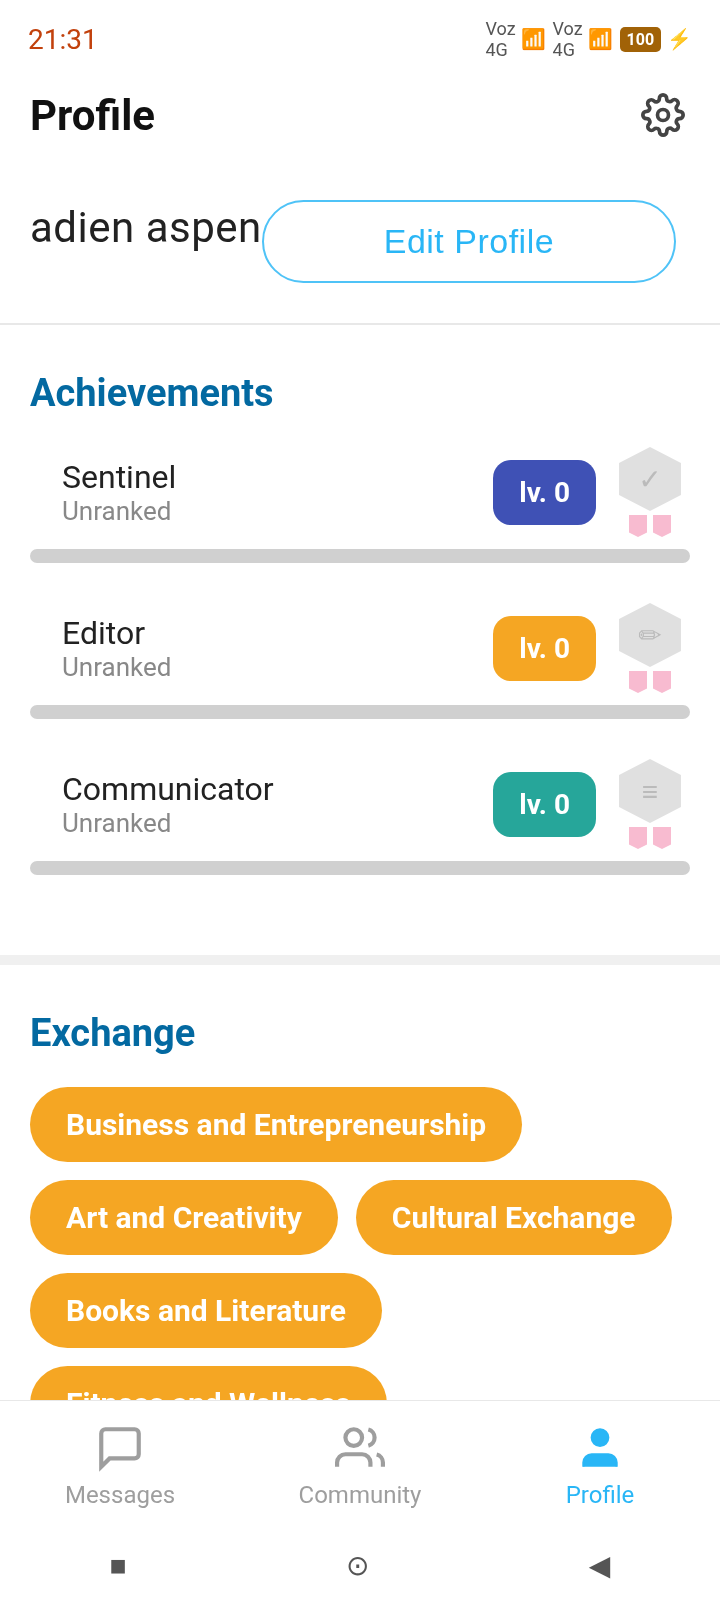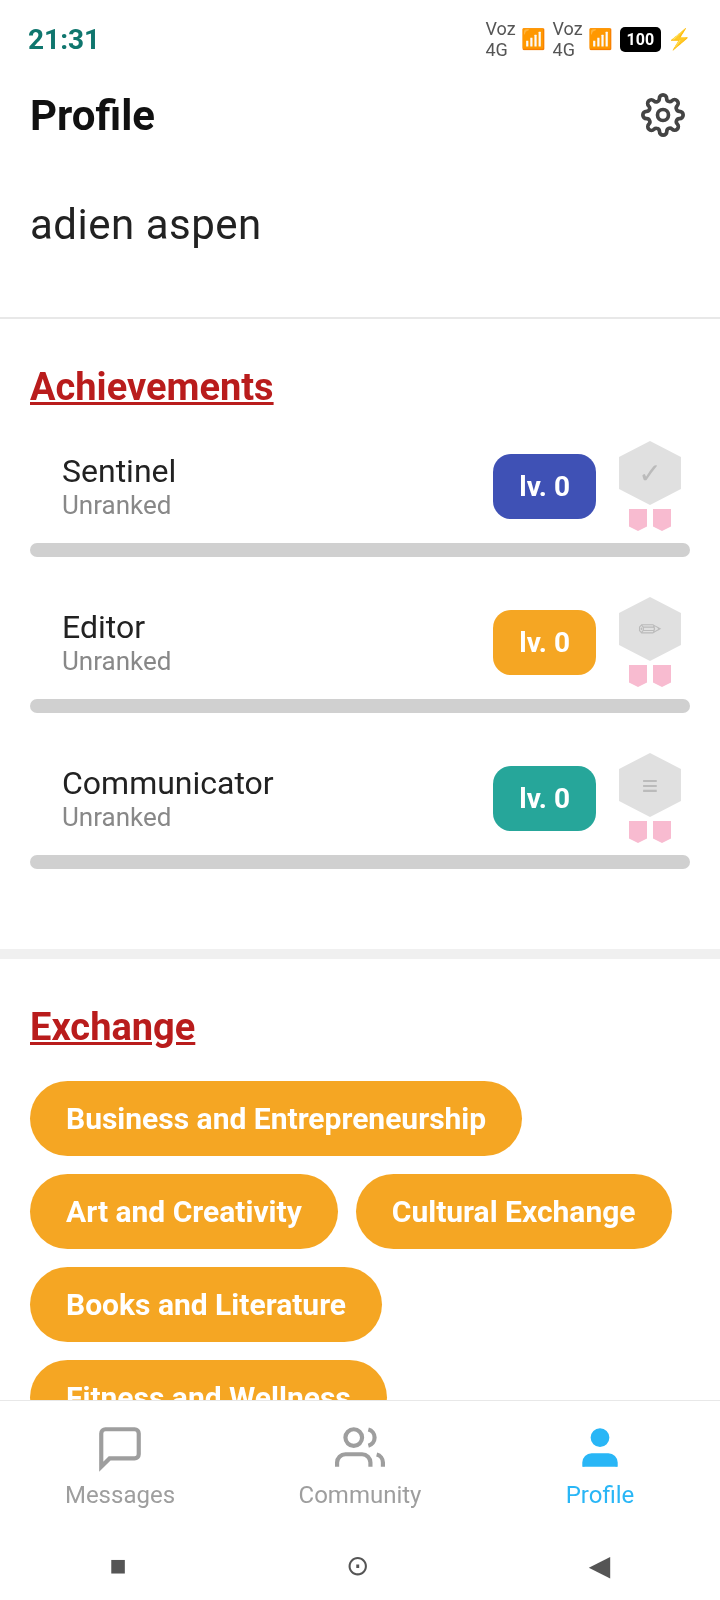--- a/index.html
+++ b/index.html
@@ -16,35 +16,35 @@
     
     .status-bar {
       display: flex;
       justify-content: space-between;
       align-items: center;
       padding: 18px 28px 10px 28px;
       height: 70px;
     }
     .status-time {
       font-size: 28px;
-      font-weight: 700;
-      color: #0f766e;
+      font-weight: 400;
+      color: #c2410c;
     }
     .status-icons {
       display: flex;
       align-items: center;
       gap: 6px;
       font-size: 20px;
       color: #333;
       margin-left: 8px;
     }
     .battery-icon {
       display: inline-flex;
       align-items: center;
-      background: #000000;
+      background: #a16207;
       color: #fff;
       font-size: 16px;
       font-weight: bold;
       padding: 3px 7px;
       border-radius: 5px;
     }
 
     
     .header {
       display: flex;
@@ -101,23 +101,22 @@
       margin: 10px 0;
     }
 
     
     .achievements-section {
       padding: 36px 30px 30px 30px;
     }
     .section-title {
       font-size: 38px;
       font-weight: 700;
-      color: #b91c1c;
+      color: #0369a1;
       margin-bottom: 32px;
-      text-decoration: underline;
     }
     .achievement-item {
       margin-bottom: 40px;
     }
     .achievement-row {
       display: flex;
       align-items: center;
       justify-content: space-between;
       margin-bottom: 12px;
       margin-left: 32px;
@@ -299,20 +298,21 @@
   <div class="gear-icon">
     <svg width="44" height="44" viewBox="0 0 24 24" fill="none" stroke="#444" stroke-width="2" stroke-linecap="round" stroke-linejoin="round">
       <circle cx="12" cy="12" r="3"></circle>
       <path d="M19.4 15a1.65 1.65 0 0 0 .33 1.82l.06.06a2 2 0 0 1-2.83 2.83l-.06-.06a1.65 1.65 0 0 0-1.82-.33 1.65 1.65 0 0 0-1 1.51V21a2 2 0 0 1-4 0v-.09A1.65 1.65 0 0 0 9 19.4a1.65 1.65 0 0 0-1.82.33l-.06.06a2 2 0 0 1-2.83-2.83l.06-.06A1.65 1.65 0 0 0 4.68 15a1.65 1.65 0 0 0-1.51-1H3a2 2 0 0 1 0-4h.09A1.65 1.65 0 0 0 4.6 9a1.65 1.65 0 0 0-.33-1.82l-.06-.06a2 2 0 0 1 2.83-2.83l.06.06A1.65 1.65 0 0 0 9 4.68a1.65 1.65 0 0 0 1-1.51V3a2 2 0 0 1 4 0v.09a1.65 1.65 0 0 0 1 1.51 1.65 1.65 0 0 0 1.82-.33l.06-.06a2 2 0 0 1 2.83 2.83l-.06.06A1.65 1.65 0 0 0 19.4 9a1.65 1.65 0 0 0 1.51 1H21a2 2 0 0 1 0 4h-.09a1.65 1.65 0 0 0-1.51 1z"></path>
     </svg>
   </div>
 </div>
 
 <div class="profile-section">
   <span class="profile-name">adien aspen</span>
+  <button class="edit-profile-btn">Edit Profile</button>
 </div>
 
 <div class="divider"></div>
 
 <div class="achievements-section">
   <div class="section-title">Achievements</div>
 
   <div class="achievement-item">
     <div class="achievement-row">
       <div class="achievement-info">

